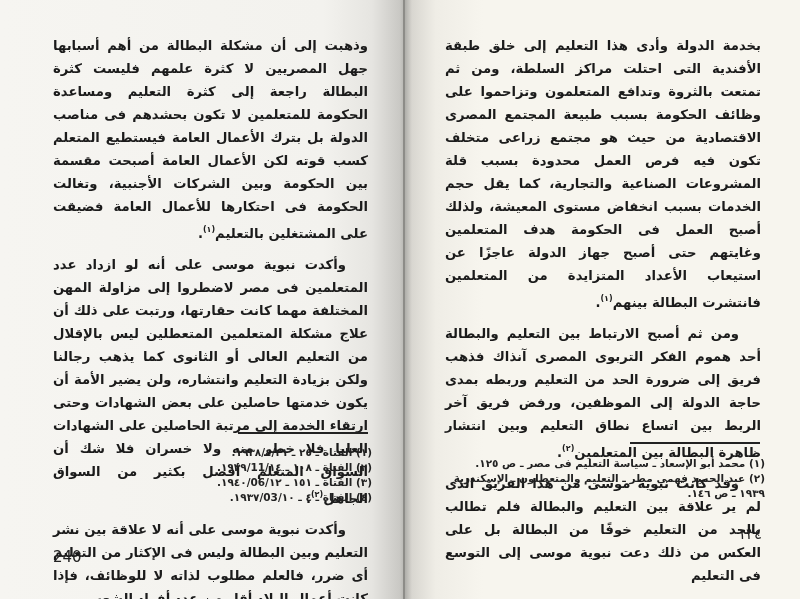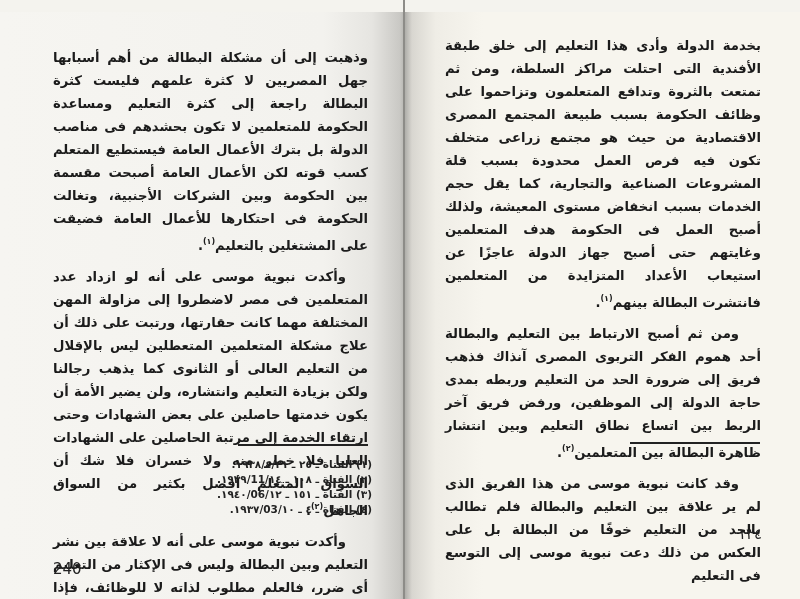--- a/index.html
+++ b/index.html
@@ -3,21 +3,21 @@
 <meta charset="utf-8">
 <style>
   html, body { margin: 0; padding: 0; }
   body {
     width: 800px; height: 599px; overflow: hidden; position: relative;
     background: #f4f3ee;
     font-family: "DejaVu Sans", sans-serif;
     color: #1b1b1b;
   }
   .spread { position: absolute; inset: 0; }
-  .page { position: absolute; top: 12px; bottom: 0; }
+  .page { position: absolute; top: 0; bottom: 0; }
   .page-left {
     left: 0; width: 404px;
     background: linear-gradient(to right, #f6f5f1 0%, #f3f2ee 80%, #e6e5e1 92%, #c9c8c4 99%, #b8b7b3 100%);
   }
   .page-right {
     left: 404px; width: 396px;
     background: linear-gradient(to right, #a9a8a4 0%, #d8d6d0 2%, #efede6 8%, #f7f5ee 20%, #f7f5ee 100%);
   }
   .gutter-line {
     position: absolute; left: 403px; top: 0; bottom: 0; width: 2px;
@@ -62,16 +62,20 @@
     <div class="pagenum" style="left:53px; top:548px;">240</div>
   </div>
 
   <div class="page page-right"></div>
   <div class="col right-col">
     <p class="para"><span>بخدمة الدولة وأدى هذا التعليم إلى خلق طبقة الأفندية التى احتلت مراكز السلطة، ومن ثم تمتعت بالثروة وتدافع المتعلمون وتزاحموا على وظائف الحكومة بسبب طبيعة المجتمع المصرى الاقتصادية من حيث هو مجتمع زراعى متخلف تكون فيه فرص العمل محدودة بسبب قلة المشروعات الصناعية والتجارية، كما يقل حجم الخدمات بسبب انخفاض مستوى المعيشة، ولذلك أصبح العمل فى الحكومة هدف المتعلمين وغايتهم حتى أصبح جهاز الدولة عاجزًا عن استيعاب الأعداد المتزايدة من المتعلمين فانتشرت البطالة بينهم</span><sup class="ref">(١)</sup><span>.</span></p>
     <p class="para indent"><span>ومن ثم أصبح الارتباط بين التعليم والبطالة أحد هموم الفكر التربوى المصرى آنذاك فذهب فريق إلى ضرورة الحد من التعليم وربطه بمدى حاجة الدولة إلى الموظفين، ورفض فريق آخر الربط بين اتساع نطاق التعليم وبين انتشار ظاهرة البطالة بين المتعلمين</span><sup class="ref">(٢)</sup><span>.</span></p>
     <p class="para indent"><span>وقد كانت نبوية موسى من هذا الفريق الذى لم ير علاقة بين التعليم والبطالة فلم تطالب بالحد من التعليم خوفًا من البطالة بل على العكس من ذلك دعت نبوية موسى إلى التوسع فى التعليم</span></p>
   </div>
   <div class="fn-rule" style="left:630px; top:442px; width:130px;"></div>
+  <ul class="fn-list" style="left:445px; width:316px; top:452px;">
+    <li>(١) محمد أبو الإسعاد ـ سياسة التعليم فى مصر ـ ص ١٢٥.</li>
+    <li>(٢) عبد الحميد فهمى مطر ـ التعليم والمتعطلون ـ الإسكندرية ١٩٣٩ ـ ص ١٤٦.</li>
+  </ul>
   <div class="pagenum" style="left:738px; top:525px;">١٣٤</div>
 
   <div class="gutter-line"></div>
 </div>
 
 </body></html>

